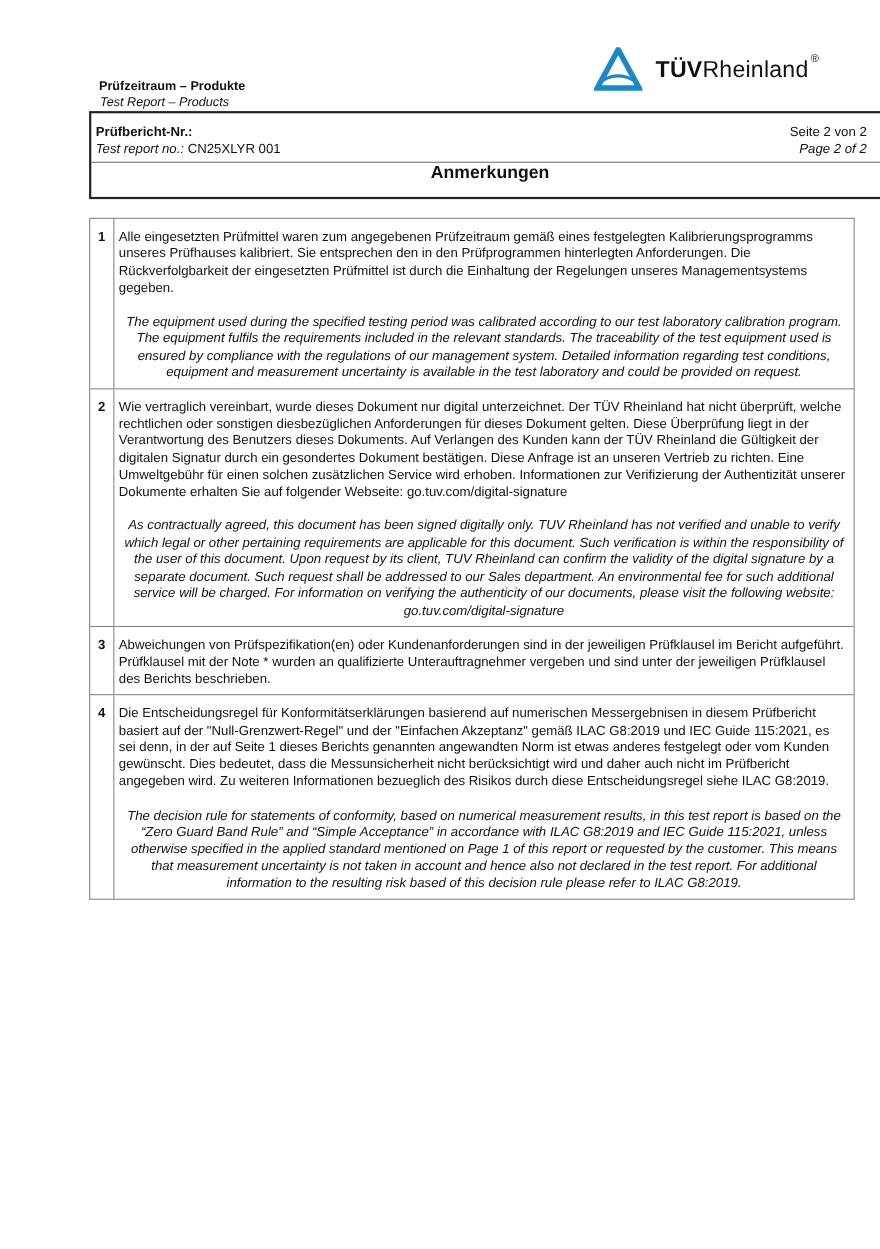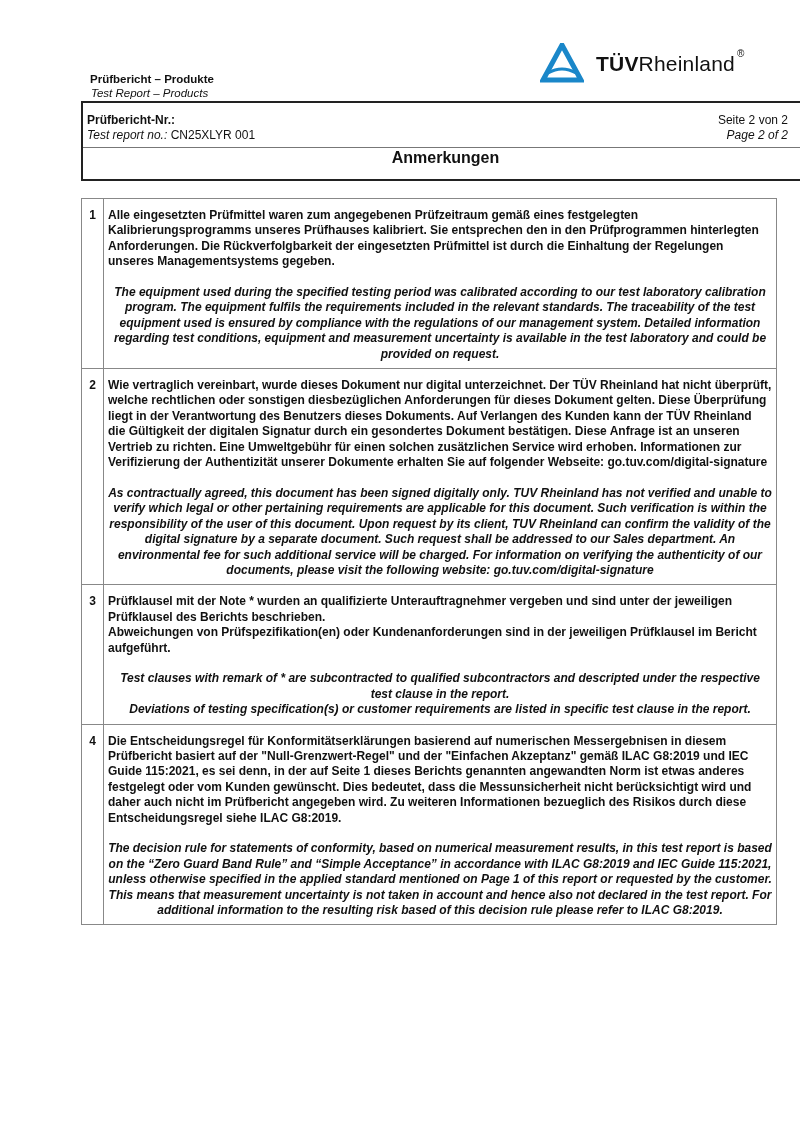--- a/index.html
+++ b/index.html
@@ -27,29 +27,29 @@
   .hdr-row2 { position:absolute; left:0; right:0; top:45px; height:33px; text-align:center; font-size:16px; line-height:15px; padding-top:2px; }
   .hdr-row2 .de { font-weight:bold; }
   .hdr-row2 .en { font-style:italic; }
 
   .remarks { position:absolute; left:81px; top:198px; width:696px; border:1px solid #888;
              box-sizing:border-box; }
   .remark-row { display:flex; border-top:1px solid #888; }
   .remark-row:first-child { border-top:none; }
   .remark-num { width:22px; flex:0 0 22px; border-right:1px solid #888; font-weight:bold;
                 font-size:12px; line-height:15.4px; padding-top:9px; text-align:center; box-sizing:border-box; }
-  .remark-body { flex:1; padding:9px 4px 6px 4px; font-size:12px; line-height:15.4px;font-weight:bold; }
+  .remark-body { flex:1; padding:9px 4px 6px 4px; font-size:12px; line-height:15.4px; }
   .remark-body p { margin:0; }
   .remark-body .en { font-style:italic; margin-top:15.4px;text-align:center; }
 </style>
 </head>
 <body>
 
 <div class="doc-type">
-  <div class="de">Prüfbericht – Produkte</div>
+  <div class="de">Prüfzeitraum – Produkte</div>
   <div class="en">Test Report – Products</div>
 </div>
 
 <div class="logo">
   <svg viewBox="0 0 44 40">
     <path d="M22 2 L41 37 L3 37 Z" fill="none" stroke="#1a87c9" stroke-width="5" stroke-linejoin="miter"></path>
     <path d="M8 30 Q22 22 36 30" fill="none" stroke="#1a87c9" stroke-width="3"></path>
   </svg>
   <span class="brand"><b>TÜV</b><span>Rheinland</span><span class="reg">®</span></span>
 </div>
@@ -81,24 +81,22 @@
   <div class="remark-row">
     <div class="remark-num">2</div>
     <div class="remark-body">
       <p>Wie vertraglich vereinbart, wurde dieses Dokument nur digital unterzeichnet. Der TÜV Rheinland hat nicht überprüft, welche rechtlichen oder sonstigen diesbezüglichen Anforderungen für dieses Dokument gelten. Diese Überprüfung liegt in der Verantwortung des Benutzers dieses Dokuments. Auf Verlangen des Kunden kann der TÜV Rheinland die Gültigkeit der digitalen Signatur durch ein gesondertes Dokument bestätigen. Diese Anfrage ist an unseren Vertrieb zu richten. Eine Umweltgebühr für einen solchen zusätzlichen Service wird erhoben. Informationen zur Verifizierung der Authentizität unserer Dokumente erhalten Sie auf folgender Webseite: go.tuv.com/digital-signature</p>
       <p class="en">As contractually agreed, this document has been signed digitally only. TUV Rheinland has not verified and unable to verify which legal or other pertaining requirements are applicable for this document. Such verification is within the responsibility of the user of this document. Upon request by its client, TUV Rheinland can confirm the validity of the digital signature by a separate document. Such request shall be addressed to our Sales department. An environmental fee for such additional service will be charged. For information on verifying the authenticity of our documents, please visit the following website: go.tuv.com/digital-signature</p>
     </div>
   </div>
   <div class="remark-row">
     <div class="remark-num">3</div>
     <div class="remark-body">
+      <p>Abweichungen von Prüfspezifikation(en) oder Kundenanforderungen sind in der jeweiligen Prüfklausel im Bericht aufgeführt.</p>
       <p>Prüfklausel mit der Note * wurden an qualifizierte Unterauftragnehmer vergeben und sind unter der jeweiligen Prüfklausel des Berichts beschrieben.</p>
-      <p>Abweichungen von Prüfspezifikation(en) oder Kundenanforderungen sind in der jeweiligen Prüfklausel im Bericht aufgeführt.</p>
-      <p class="en" style="white-space:pre-line">Test clauses with remark of * are subcontracted to qualified subcontractors and descripted under the respective test clause in the report.
-Deviations of testing specification(s) or customer requirements are listed in specific test clause in the report.</p>
     </div>
   </div>
   <div class="remark-row">
     <div class="remark-num">4</div>
     <div class="remark-body">
       <p>Die Entscheidungsregel für Konformitätserklärungen basierend auf numerischen Messergebnisen in diesem Prüfbericht basiert auf der "Null-Grenzwert-Regel" und der "Einfachen Akzeptanz" gemäß ILAC G8:2019 und IEC Guide 115:2021, es sei denn, in der auf Seite 1 dieses Berichts genannten angewandten Norm ist etwas anderes festgelegt oder vom Kunden gewünscht. Dies bedeutet, dass die Messunsicherheit nicht berücksichtigt wird und daher auch nicht im Prüfbericht angegeben wird. Zu weiteren Informationen bezueglich des Risikos durch diese Entscheidungsregel siehe ILAC G8:2019.</p>
       <p class="en">The decision rule for statements of conformity, based on numerical measurement results, in this test report is based on the “Zero Guard Band Rule” and “Simple Acceptance” in accordance with ILAC G8:2019 and IEC Guide 115:2021, unless otherwise specified in the applied standard mentioned on Page 1 of this report or requested by the customer. This means that measurement uncertainty is not taken in account and hence also not declared in the test report. For additional information to the resulting risk based of this decision rule please refer to ILAC G8:2019.</p>
     </div>
   </div>
 </div>

